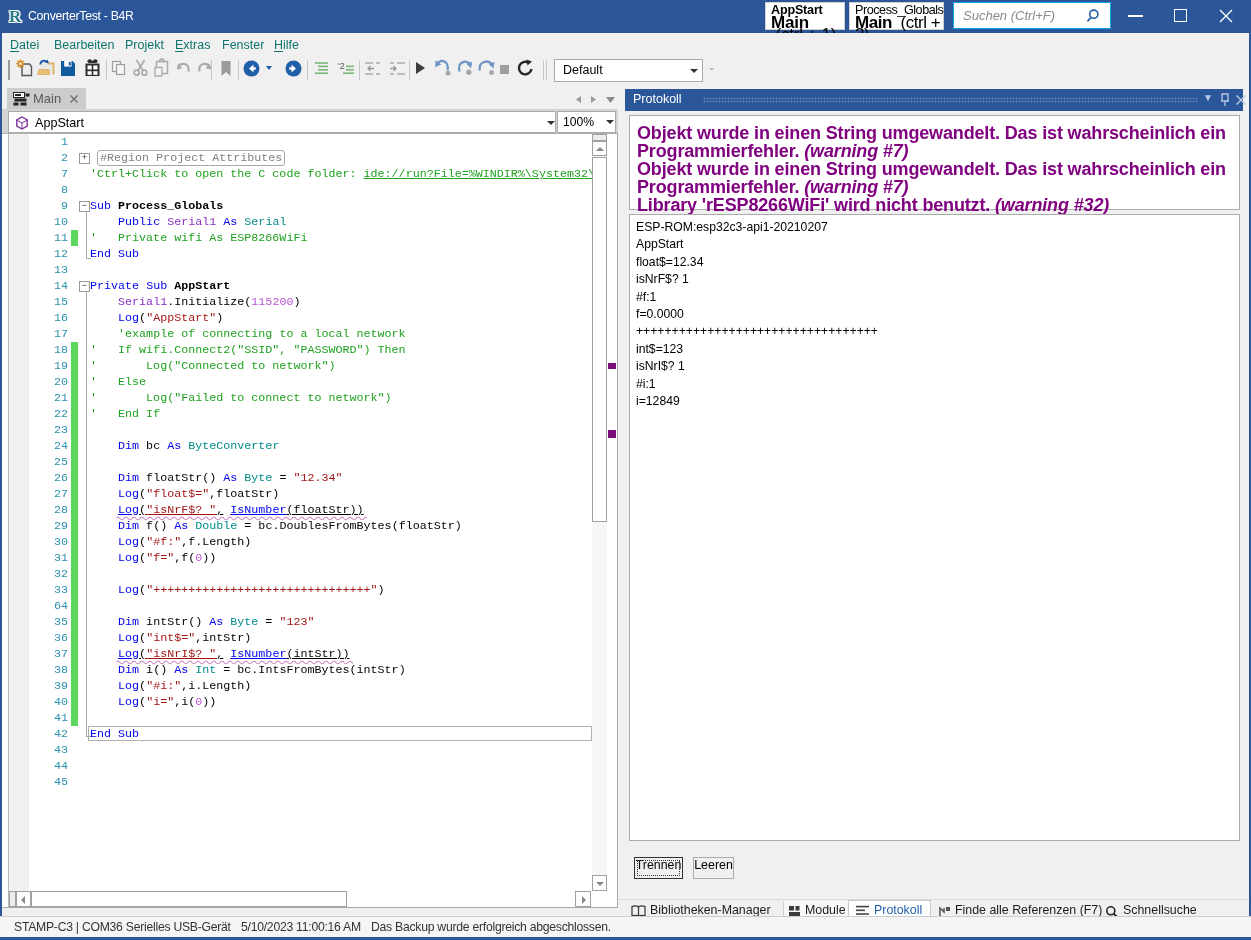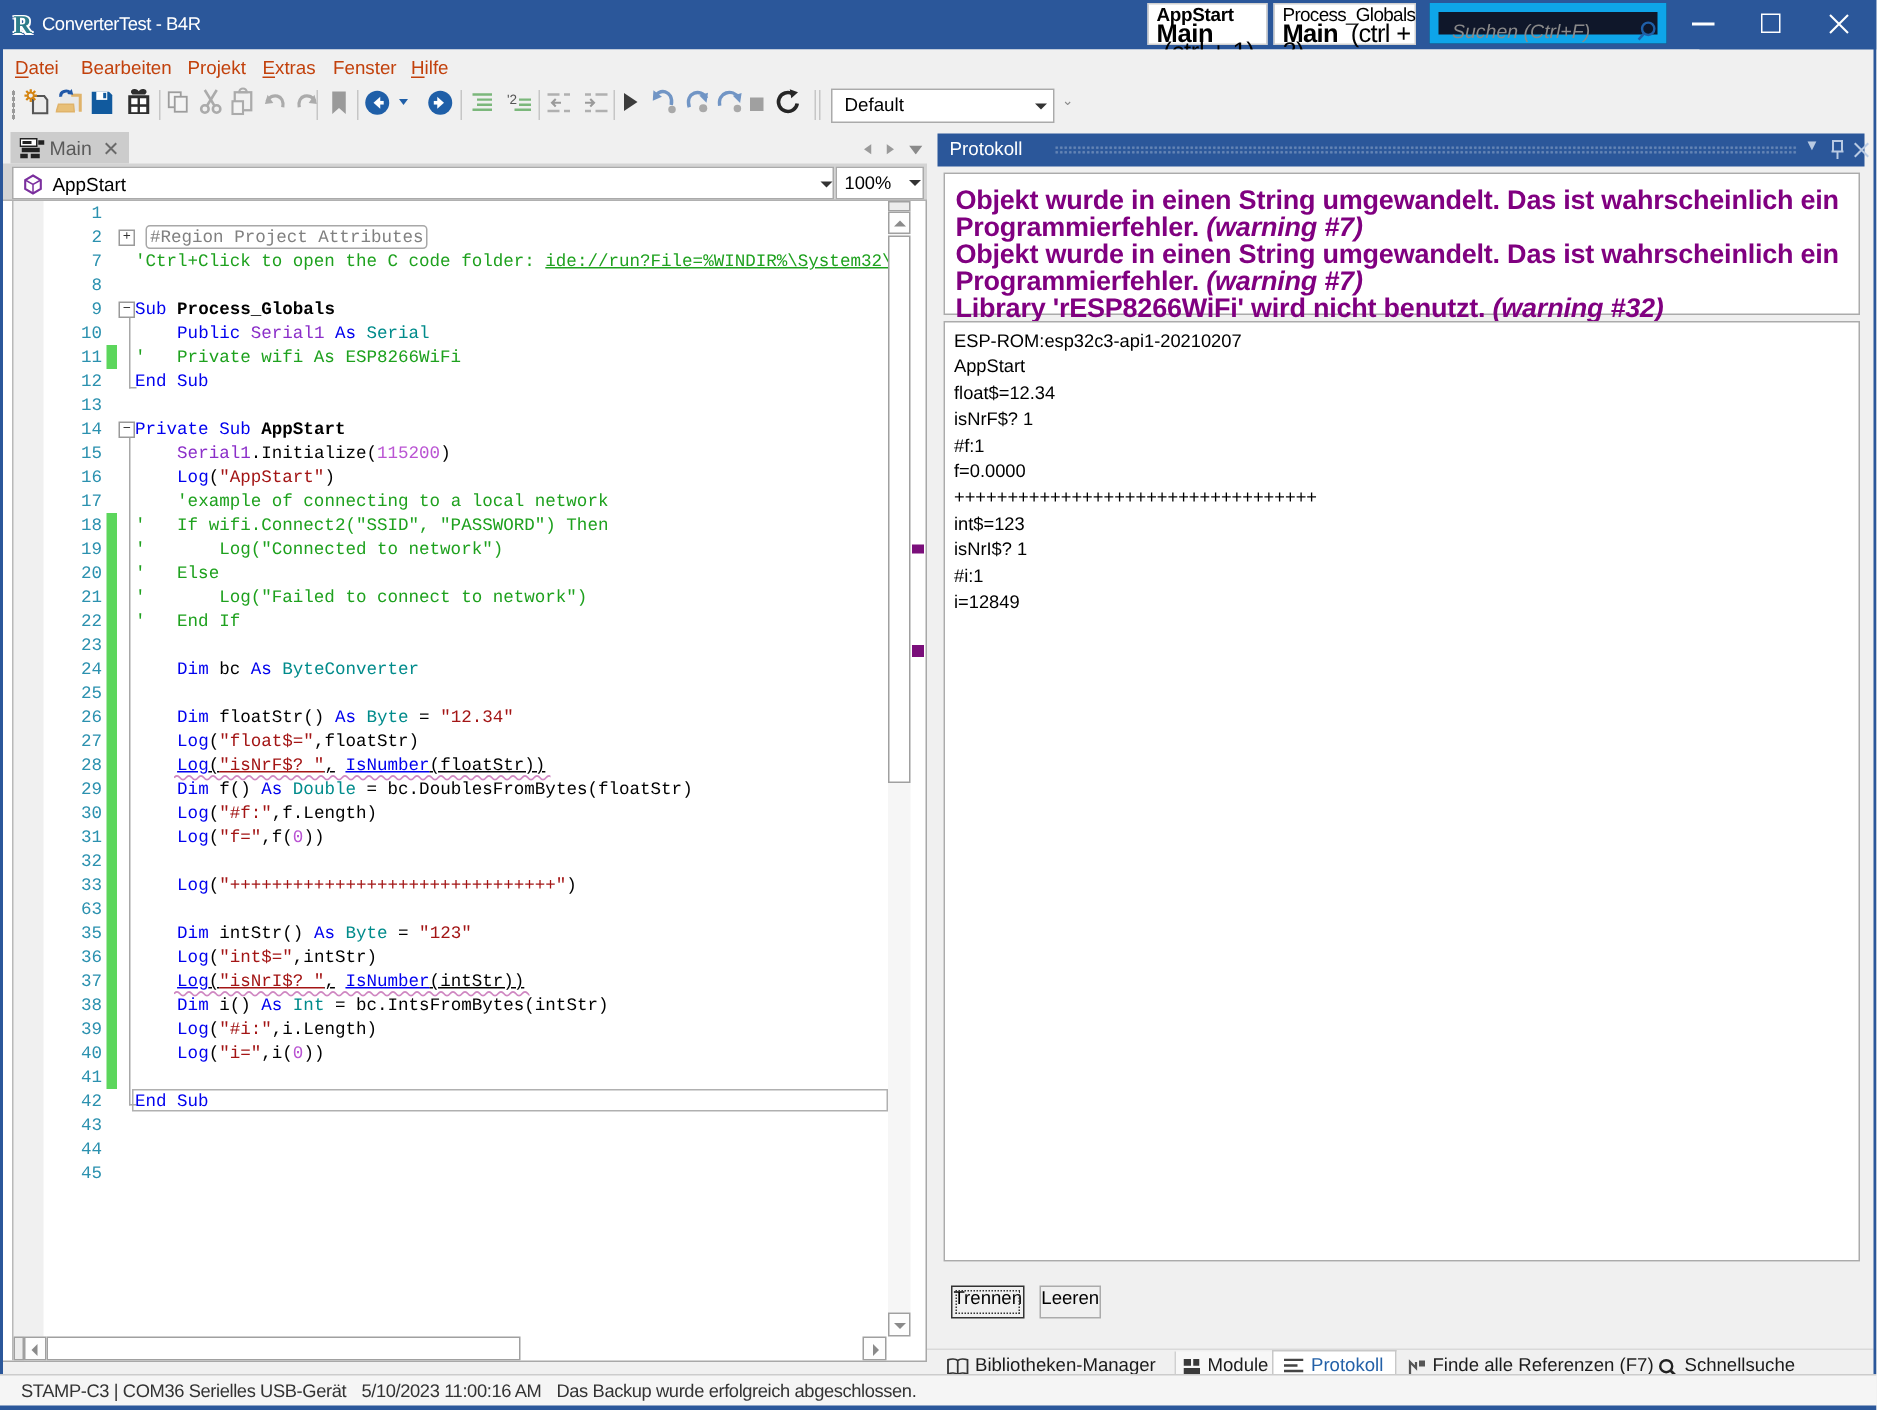--- a/index.html
+++ b/index.html
@@ -8,25 +8,25 @@
 i{font-style:normal;}
 .k{color:#0000ee;} .t{color:#008b8b;} .g{color:#8b2fc9;} .s{color:#a31515;} .n{color:#ba55d3;} .c{color:#1ea11e;}
 .u{text-decoration:underline;}
 
 #titlebar{position:absolute;left:0;top:0;width:1251px;height:33px;background:#2b579a;}
 #title{position:absolute;left:28px;top:9px;color:#fff;font-size:12.3px;letter-spacing:-0.3px;}
 #logo{position:absolute;left:9px;top:7px;width:14px;height:17px;color:#2e7d8a;font-size:17px;font-weight:bold;font-family:"Liberation Serif",serif;
  text-shadow:-1px 0 #fff,1px 0 #fff,0 -1px #fff,0 1px #fff,-1px -1px #fff,1px 1px #fff,-1px 1px #fff,1px -1px #fff;}
 .hotbox{position:absolute;top:2px;background:#fff;border:1px solid #d0d0d0;font-size:12.6px;line-height:13px;padding:1px 0 0 5px;color:#000;height:28px;letter-spacing:-0.2px;}
 .hotbox .l2{font-size:17px;line-height:12px;}
-#search{position:absolute;left:953px;top:2px;width:158px;height:27px;background:#0f172a;border:6px solid #0ea5e9;}
+#search{position:absolute;left:953px;top:2px;width:158px;height:27px;background:#ffffff;border:1px solid #0ea5e9;}
 #search span{position:absolute;left:9px;top:5px;font-style:italic;color:#8a8a8a;font-size:13px;}
 .wbtn{position:absolute;top:0;color:#fff;}
 
-#menubar{position:absolute;left:2px;top:33px;width:1131px;height:23px;background:#f0f0f0;font-size:12.5px;color:#c2410c;}
+#menubar{position:absolute;left:2px;top:33px;width:1131px;height:23px;background:#f0f0f0;font-size:12.5px;color:#0f766e;}
 #menubar>span{position:absolute;top:5px;}
 .mn{text-decoration:underline;text-decoration-thickness:1px;text-underline-offset:2px;}
 
 #toolbar{position:absolute;left:2px;top:56px;width:1247px;height:30px;background:#f0f0f0;}
 .tsep{position:absolute;top:4px;width:1px;height:20px;background:#c6c6c6;}
 
 #tabbar{position:absolute;left:2px;top:86px;width:616px;height:23px;background:#f0f0f0;}
 #maintab{position:absolute;left:5px;top:2px;width:79px;height:21px;background:#cccccc;color:#5a5a5a;font-size:13px;}
 
 #comborow{position:absolute;left:2px;top:109px;width:616px;height:25px;background:#d4d4d4;}
@@ -323,21 +323,21 @@
       <div>24</div>
       <div>25</div>
       <div>26</div>
       <div>27</div>
       <div>28</div>
       <div>29</div>
       <div>30</div>
       <div>31</div>
       <div>32</div>
       <div>33</div>
-      <div>63</div>
+      <div>64</div>
       <div>35</div>
       <div>36</div>
       <div>37</div>
       <div>38</div>
       <div>39</div>
       <div>40</div>
       <div>41</div>
       <div>42</div>
       <div>43</div>
       <div>44</div>

